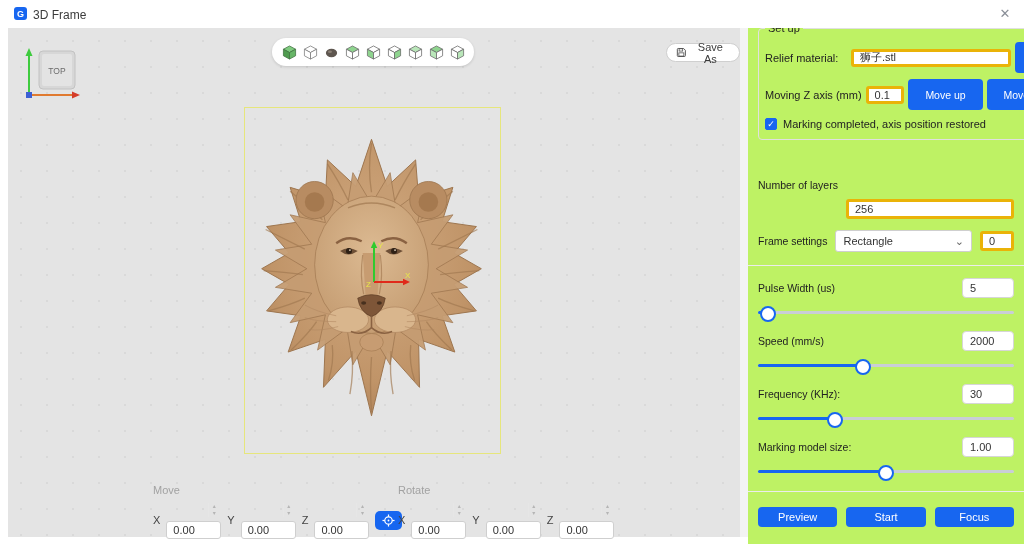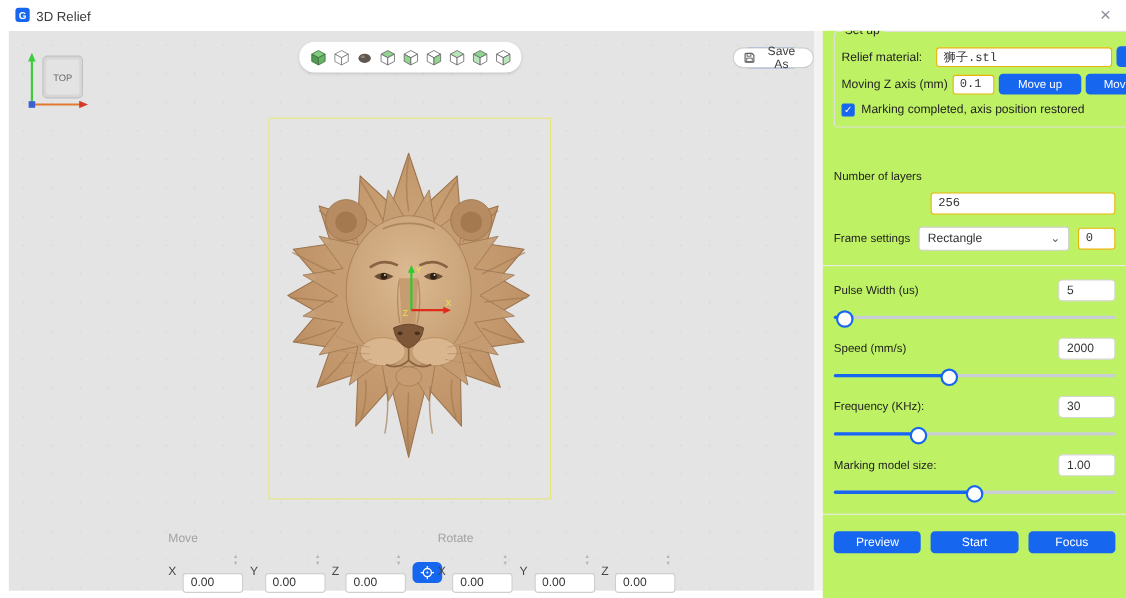--- a/index.html
+++ b/index.html
@@ -58,23 +58,23 @@
   .targetbtn{width:27px;height:19px;border:none;border-radius:5px;background:#1766f0;
              display:flex;align-items:center;justify-content:center;cursor:pointer;}
 
   
   .panel{position:absolute;left:748px;top:0;width:276px;height:544px;background:#bef264;
          box-sizing:border-box;padding:22px 10px 0;}
   fieldset.setup{border:1px solid #e0e0e0;border-radius:4px;margin:0;padding:2px 6px 9px;}
   fieldset.setup legend{font-size:11px;color:#222;padding:0 3px;}
   .frow{display:flex;align-items:center;margin-top:6px;gap:4px;}
   .flabel{font-size:11px;color:#222;white-space:nowrap;}
-  .tinput{height:18px;border:1px solid #eab308;border-radius:3px;font-size:11px;color:#333;
-          padding:0 6px;box-sizing:border-box;font-family:Liberation Mono, monospace;background:#fff;}
-  .bluebtn{background:#1766f0;color:#fff;border:none;border-radius:4px;height:19px;
+  .tinput{height:18px;border:3px solid #eab308;border-radius:3px;font-size:11px;color:#333;
+          padding:0 6px;box-sizing:border-box;font-family:Liberation Sans, sans-serif;background:#fff;}
+  .bluebtn{background:#1766f0;color:#fff;border:none;border-radius:4px;height:31px;
            font-size:10.5px;cursor:pointer;font-family:"Liberation Sans",sans-serif;}
   .cbrow{display:flex;align-items:center;gap:6px;margin-top:8px;}
   .cb{width:12px;height:12px;border:1px solid #bbb;border-radius:2px;background:#fff;box-sizing:border-box;cursor:pointer;}
   .cb.checked{background:#1766f0;border-color:#1766f0;}
   .cbmark{display:block;color:#fff;font-size:9px;line-height:11px;text-align:center;}
   .cblabel{font-size:11px;color:#222;}
 
   .tabs{display:flex;gap:22px;margin:13px -10px 0;padding:0 10px;border-bottom:1px solid #e8e8e8;}
   .tab{font-size:11.5px;padding-bottom:7px;color:#222;cursor:pointer;}
   .tab.active{color:#1766f0;border-bottom:2px solid #1766f0;margin-bottom:-1px;}
@@ -100,21 +100,21 @@
 
   .actions{display:flex;gap:9px;margin-top:15px;}
   .abtn{flex:1;height:20px;background:#1766f0;color:#fff;border:none;border-radius:4px;
         font-size:11px;cursor:pointer;font-family:"Liberation Sans",sans-serif;}
 </style>
 </head>
 <body>
 
 <div class="titlebar">
   <span class="logo">G</span>
-  <span class="title">3D Relief</span>
+  <span class="title">3D Frame</span>
 </div>
 <span class="close">✕</span>
 
 <div class="viewport">
 
   <svg class="orient" width="66" height="56" viewBox="0 0 66 56">
     <rect x="23" y="5" width="36" height="38" rx="4" fill="#d7d7d7" stroke="#c2c2c2"></rect>
     <rect x="26" y="8" width="30" height="32" rx="2" fill="#e3e3e3"></rect>
     <text x="41" y="28" font-size="8.5" fill="#6b6b6b" text-anchor="middle">TOP</text>
     <line x1="13" y1="49" x2="13" y2="8" stroke="#3ecb3e" stroke-width="2"></line>

